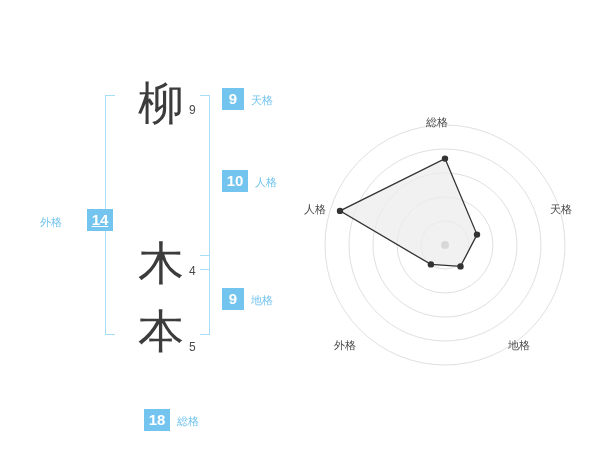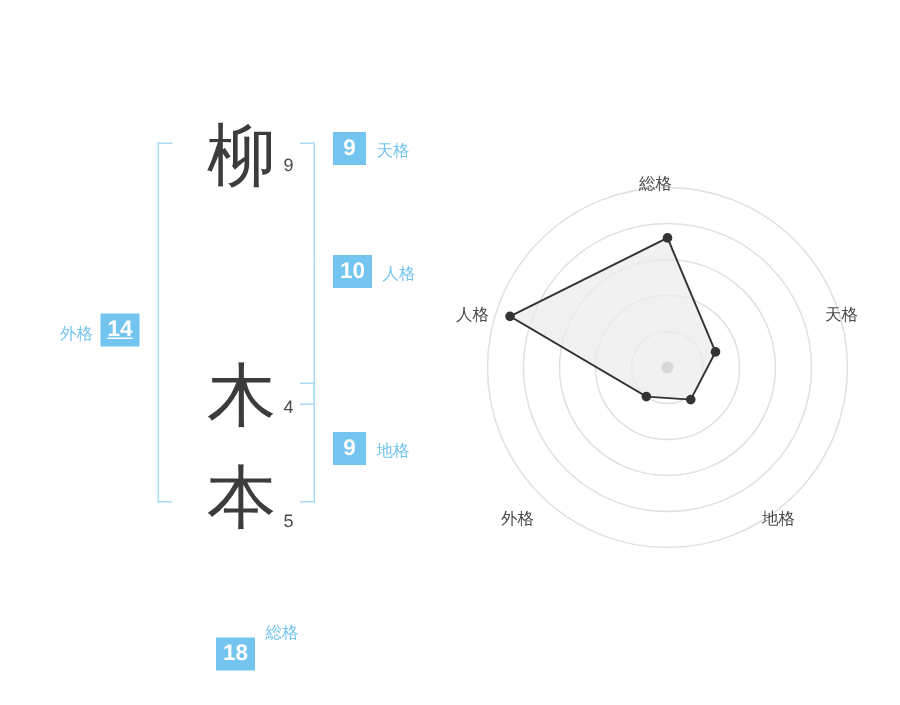--- a/index.html
+++ b/index.html
@@ -106,23 +106,23 @@
   <div class="badge" style="left:222px; top:88px;">9</div>
   <div class="badge-label" style="left:251px; top:93px;">天格</div>
 
   <div class="badge" style="left:222px; top:170px; min-width:26px;">10</div>
   <div class="badge-label" style="left:255px; top:175px;">人格</div>
 
   <div class="badge" style="left:222px; top:288px;">9</div>
   <div class="badge-label" style="left:251px; top:293px;">地格</div>
 
   <div class="badge-label" style="left:40px; top:215px;">外格</div>
-  <div class="badge" style="left:67px; top:209px; min-width:26px;text-decoration:underline;">14</div>
+  <div class="badge" style="left:87px; top:209px; min-width:26px;text-decoration:underline;">14</div>
 
-  <div class="badge" style="left:144px; top:409px; min-width:26px;margin-top:16px;">18</div>
+  <div class="badge" style="left:144px; top:409px; min-width:26px;">18</div>
   <div class="badge-label" style="left:177px; top:414px;">総格</div>
 
   <div id="radar">
     <svg id="radar-svg" width="290" height="280" viewBox="0 0 290 280">
       <g id="radar-grid">
           <circle cx="145" cy="135" r="120" fill="none" stroke="#e0e0e0" stroke-width="1"></circle>
           <circle cx="145" cy="135" r="96" fill="none" stroke="#e0e0e0" stroke-width="1"></circle>
           <circle cx="145" cy="135" r="72" fill="none" stroke="#e0e0e0" stroke-width="1"></circle>
           <circle cx="145" cy="135" r="48" fill="none" stroke="#e0e0e0" stroke-width="1"></circle>
           <circle cx="145" cy="135" r="24" fill="none" stroke="#e0e0e0" stroke-width="1"></circle>

